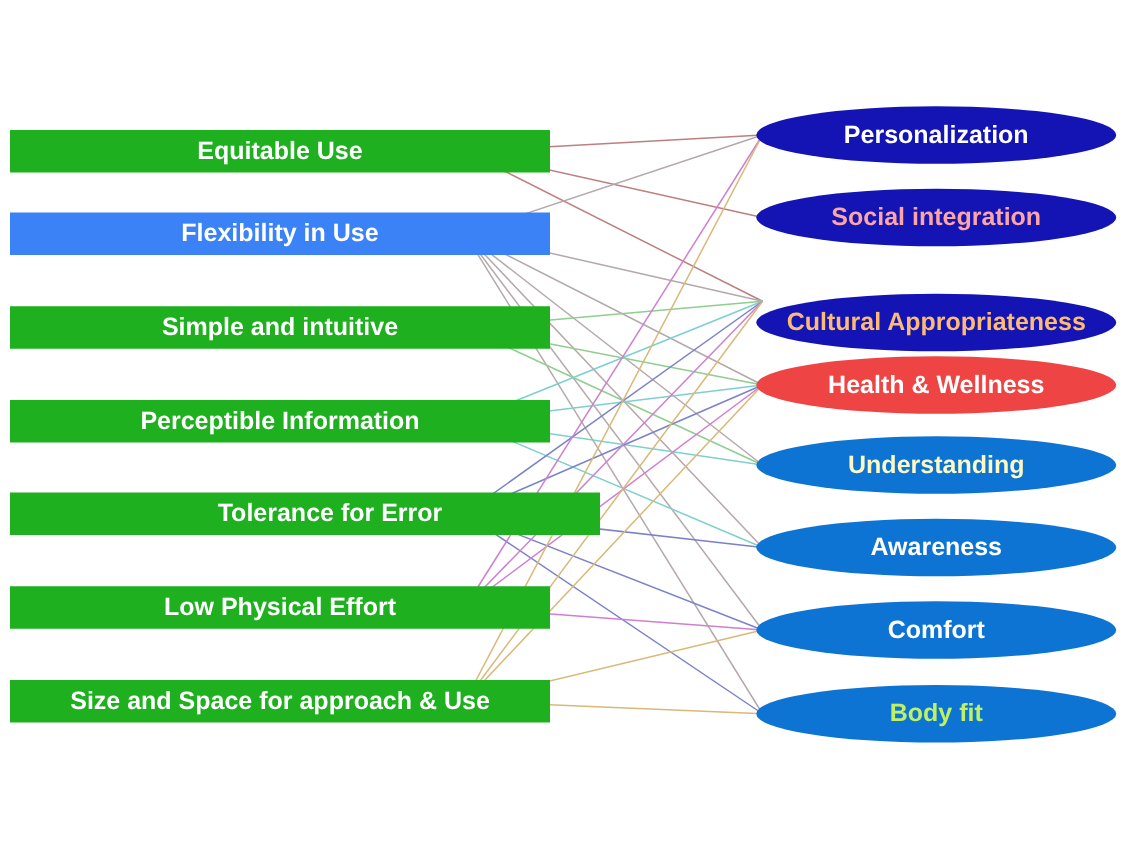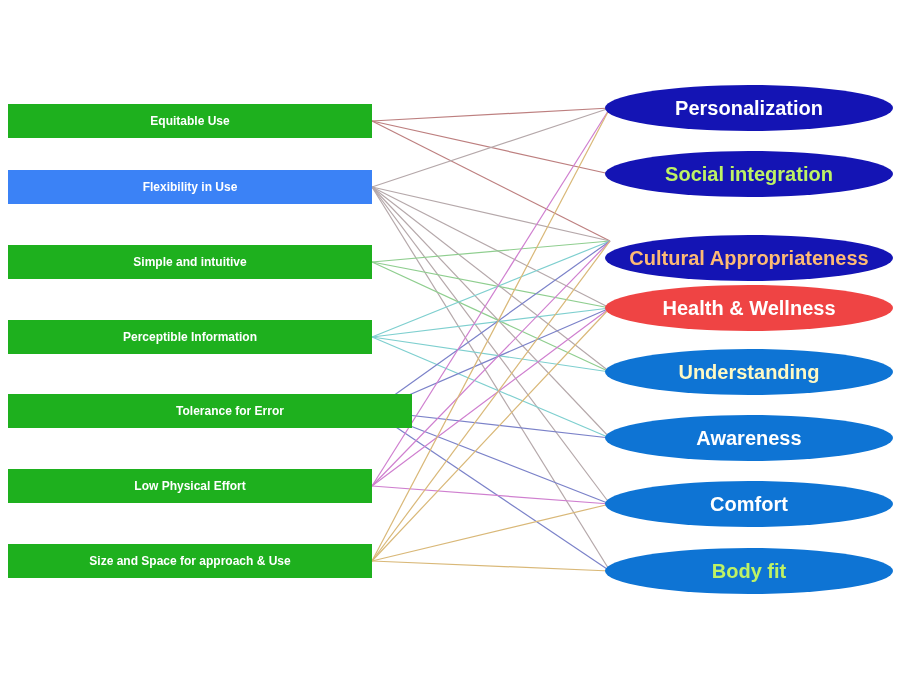--- a/index.html
+++ b/index.html
@@ -2,23 +2,23 @@
 <html><head>
 <meta charset="utf-8">
 <style>
   html,body{margin:0;padding:0;background:#ffffff;}
   .canvas{
     position:relative;width:900px;height:675px;background:#ffffff;
     font-family:"Liberation Sans",sans-serif;overflow:hidden;
   }
   #edges-svg{position:absolute;left:0;top:0;width:900px;height:675px;z-index:1;}
   .principle{
-    position:absolute;left:8px;width:364px;height:34px;z-index:2;
+    position:absolute;left:8px;width:432px;height:34px;z-index:2;
     display:flex;align-items:center;justify-content:center;
-    color:#ffffff;font-weight:bold;font-size:12px;white-space:nowrap;
+    color:#ffffff;font-weight:bold;font-size:20px;white-space:nowrap;
   }
   .goal{
     position:absolute;left:605px;width:288px;height:46px;z-index:2;
     border-radius:50%;
     display:flex;align-items:center;justify-content:center;
     color:#ffffff;font-weight:bold;font-size:20px;white-space:nowrap;
   }
 </style>
 </head>
 <body>
@@ -61,21 +61,21 @@
 
   <div class="principle" style="top: 104px; background: rgb(30, 176, 30);">Equitable Use</div>
   <div class="principle" style="top: 170px; background: #3b82f6;">Flexibility in Use</div>
   <div class="principle" style="top: 245px; background: rgb(30, 176, 30);">Simple and intuitive</div>
   <div class="principle" style="top: 320px; background: rgb(30, 176, 30);">Perceptible Information</div>
   <div class="principle" style="top: 394px; background: rgb(30, 176, 30); padding-left: 40px;">Tolerance for Error</div>
   <div class="principle" style="top: 469px; background: rgb(30, 176, 30);">Low Physical Effort</div>
   <div class="principle" style="top: 544px; background: rgb(30, 176, 30);">Size and Space for approach &amp; Use</div>
 
   <div class="goal" style="top: 85px; background: rgb(20, 20, 180); color: rgb(255, 255, 255);">Personalization</div>
-  <div class="goal" style="top: 151px; background: rgb(20, 20, 180); color: #bef264;">Social integration</div>
+  <div class="goal" style="top: 151px; background: rgb(20, 20, 180); color: #fca5a5;">Social integration</div>
   <div class="goal" style="top: 235px; background: rgb(20, 20, 180); color: #fdba74;">Cultural Appropriateness</div>
   <div class="goal" style="top: 285px; background: #ef4444; color: rgb(255, 255, 255);">Health &amp; Wellness</div>
   <div class="goal" style="top: 349px; background: rgb(14, 116, 212); color: #fef9c3;">Understanding</div>
   <div class="goal" style="top: 415px; background: rgb(14, 116, 212); color: rgb(255, 255, 255);">Awareness</div>
   <div class="goal" style="top: 481px; background: rgb(14, 116, 212); color: rgb(255, 255, 255);">Comfort</div>
   <div class="goal" style="top: 548px; background: rgb(14, 116, 212); color: #bef264;">Body fit</div>
 
 </div>
 
 </body></html>

